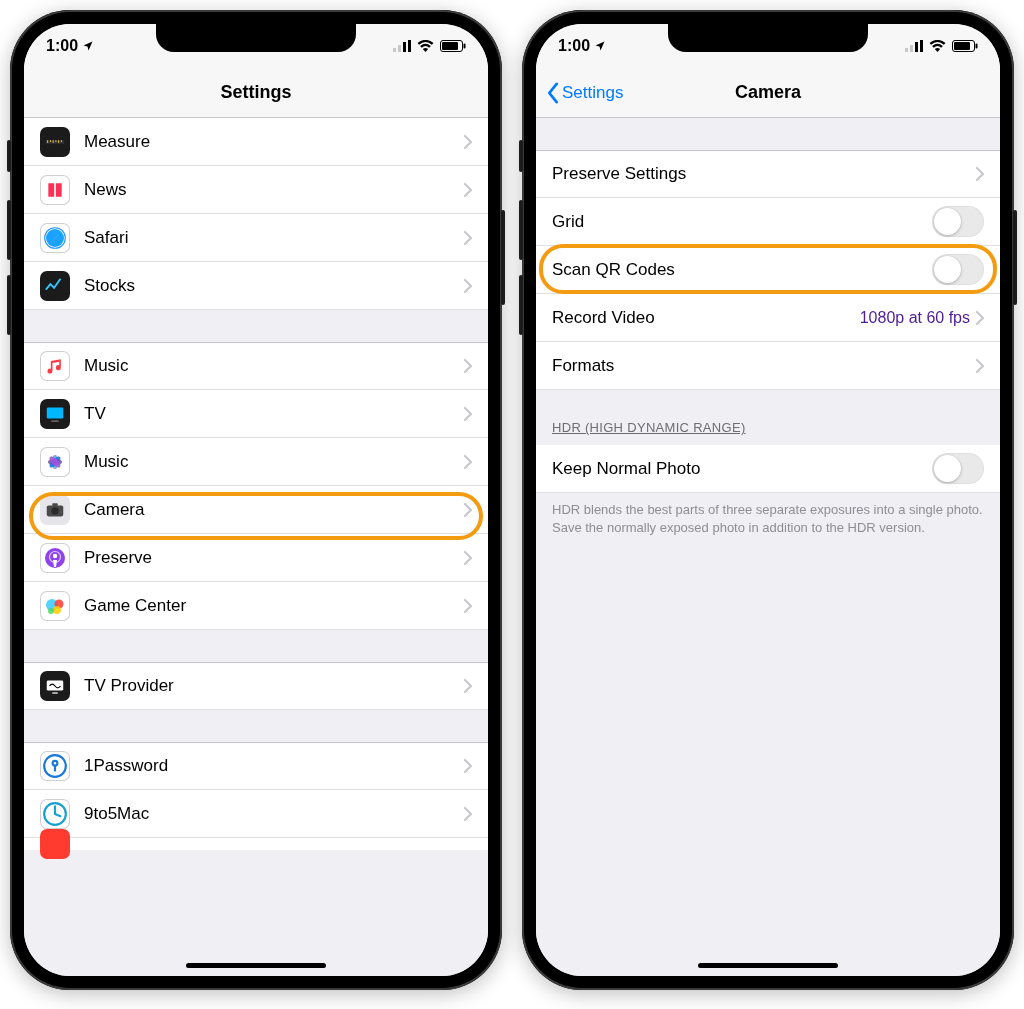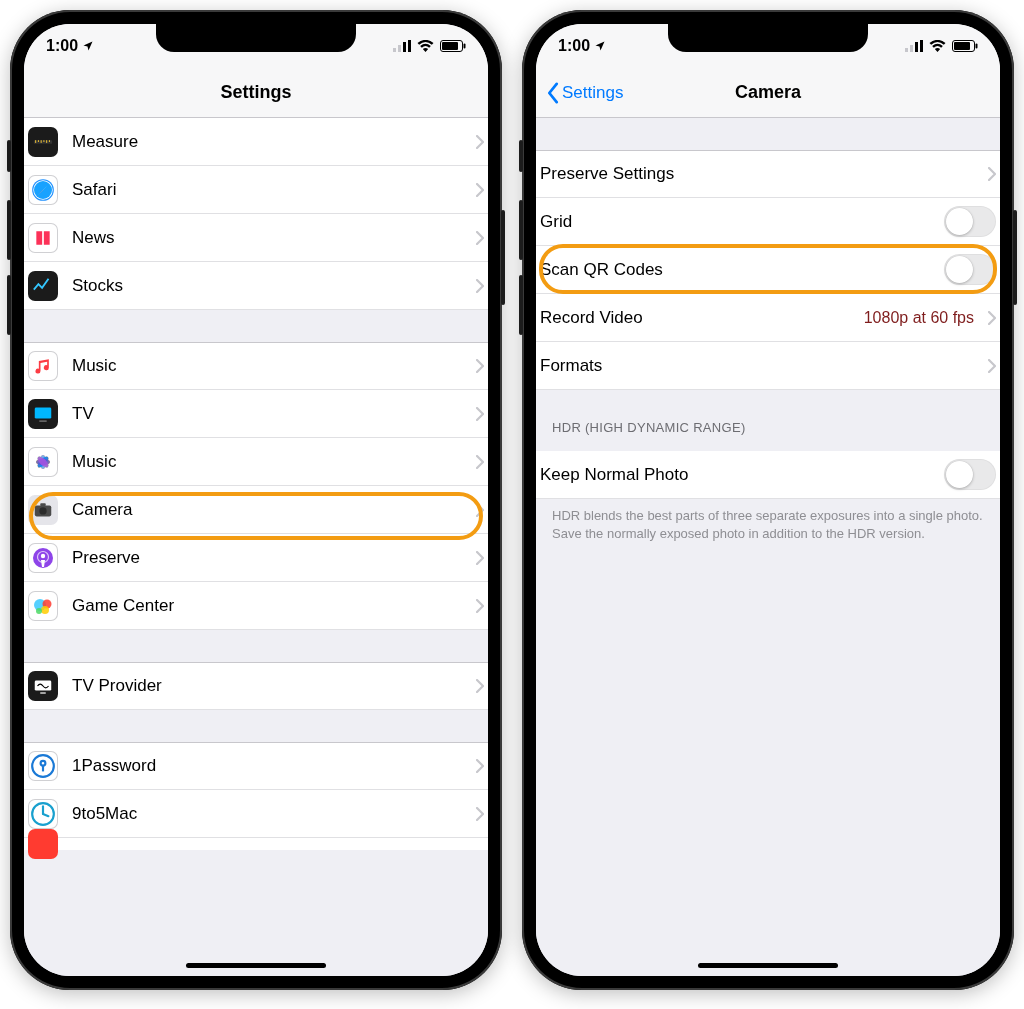--- a/index.html
+++ b/index.html
@@ -98,38 +98,38 @@
 
   
   .content { background: #efeff4; }
   .group-gap { height: 32px; }
   .group-gap-s { height: 22px; }
   .row {
     background: #fff;
     height: 48px;
     display: flex;
     align-items: center;
-    padding: 0 4px;
+    padding: 0 16px;
     font-size: 17px;
     color: #000;
     border-bottom: 1px solid #e0e0e3;
     position: relative;
   }
   .row.first { border-top: 1px solid #c8c7cc;}
   .row:last-child { border-bottom-color: #c8c7cc;}
   .row .appicon {
     width: 30px; height: 30px;
     border-radius: 7px;
     margin-right: 14px;
     flex-shrink: 0;
     display: flex; align-items: center; justify-content: center;
     font-size: 16px;
   }
   .row .label { flex: 1; }
-  .row .detail { color: #7f1d1d; font-size: 16px; margin-right: 14px;}
+  .row .detail { color: #4c1d95; font-size: 16px; margin-right: 6px;}
   .chevron {
     width: 8px; height: 14px;
   }
   .chevron path { stroke: #c7c7cc; stroke-width: 2.2; fill: none; stroke-linecap: round; stroke-linejoin: round;}
 
   
   .toggle {
     width: 52px; height: 31px; border-radius: 16px;
     background: #e9e9ea;
     position: relative;
@@ -150,22 +150,23 @@
     border: 4px solid #f39c12;
     border-radius: 24px;
     pointer-events: none;
     z-index: 30;
   }
 
   
   .section-header {
     font-size: 13px;
     color: #6d6d72;
-    padding: 8px 16px 16px;
+    padding: 8px 16px 10px;
     letter-spacing: .3px;
+    text-decoration: underline;
   }
   .footer-note {
     font-size: 13px;
     color: #8e8e93;
     padding: 8px 16px;
     line-height: 1.35;
   }
 
   
   .home-indicator {
@@ -245,41 +246,41 @@
               <rect x="2" y="10" width="20" height="4" rx="1" fill="#333"></rect>
               <path d="M4 10v3M7 10v2M10 10v3M13 10v2M16 10v3M19 10v2" stroke="#ffcf33" stroke-width="1"></path>
             </svg>
           </div>
         <span class="label">Measure</span>
         <svg class="chevron" viewBox="0 0 8 14">
             <path d="M1 1l6 6-6 6"></path>
           </svg>
       </div>
       <div class="row">
+        <div class="appicon ic-news">
+            <svg width="20" height="20" viewBox="0 0 24 24">
+              <path d="M4 4h7v16H4zM13 4l7 0v16l-7 0z" fill="#fc3158"></path>
+            </svg>
+          </div>
+        <span class="label">News</span>
+        <svg class="chevron" viewBox="0 0 8 14">
+            <path d="M1 1l6 6-6 6"></path>
+          </svg>
+      </div>
+      <div class="row">
         <div class="appicon ic-safari">
             <svg width="26" height="26" viewBox="0 0 24 24">
               <circle cx="12" cy="12" r="10" fill="#1e90ff"></circle>
               <circle cx="12" cy="12" r="9" fill="#fff"></circle>
               <circle cx="12" cy="12" r="8.3" fill="#19a2ff"></circle>
               <path d="M7 17 L13 11 L17 7 L11 13 Z" fill="#fff"></path>
               <path d="M7 17 L11 13 L13 11 Z" fill="#ff3b30"></path>
             </svg>
           </div>
         <span class="label">Safari</span>
-        <svg class="chevron" viewBox="0 0 8 14">
-            <path d="M1 1l6 6-6 6"></path>
-          </svg>
-      </div>
-      <div class="row">
-        <div class="appicon ic-news">
-            <svg width="20" height="20" viewBox="0 0 24 24">
-              <path d="M4 4h7v16H4zM13 4l7 0v16l-7 0z" fill="#fc3158"></path>
-            </svg>
-          </div>
-        <span class="label">News</span>
         <svg class="chevron" viewBox="0 0 8 14">
             <path d="M1 1l6 6-6 6"></path>
           </svg>
       </div>
       <div class="row">
         <div class="appicon ic-stocks">
             <svg width="22" height="22" viewBox="0 0 24 24">
               <path d="M2 16l5-6 4 4 7-10" stroke="#34c7ff" stroke-width="2" fill="none"></path>
             </svg>
           </div>

